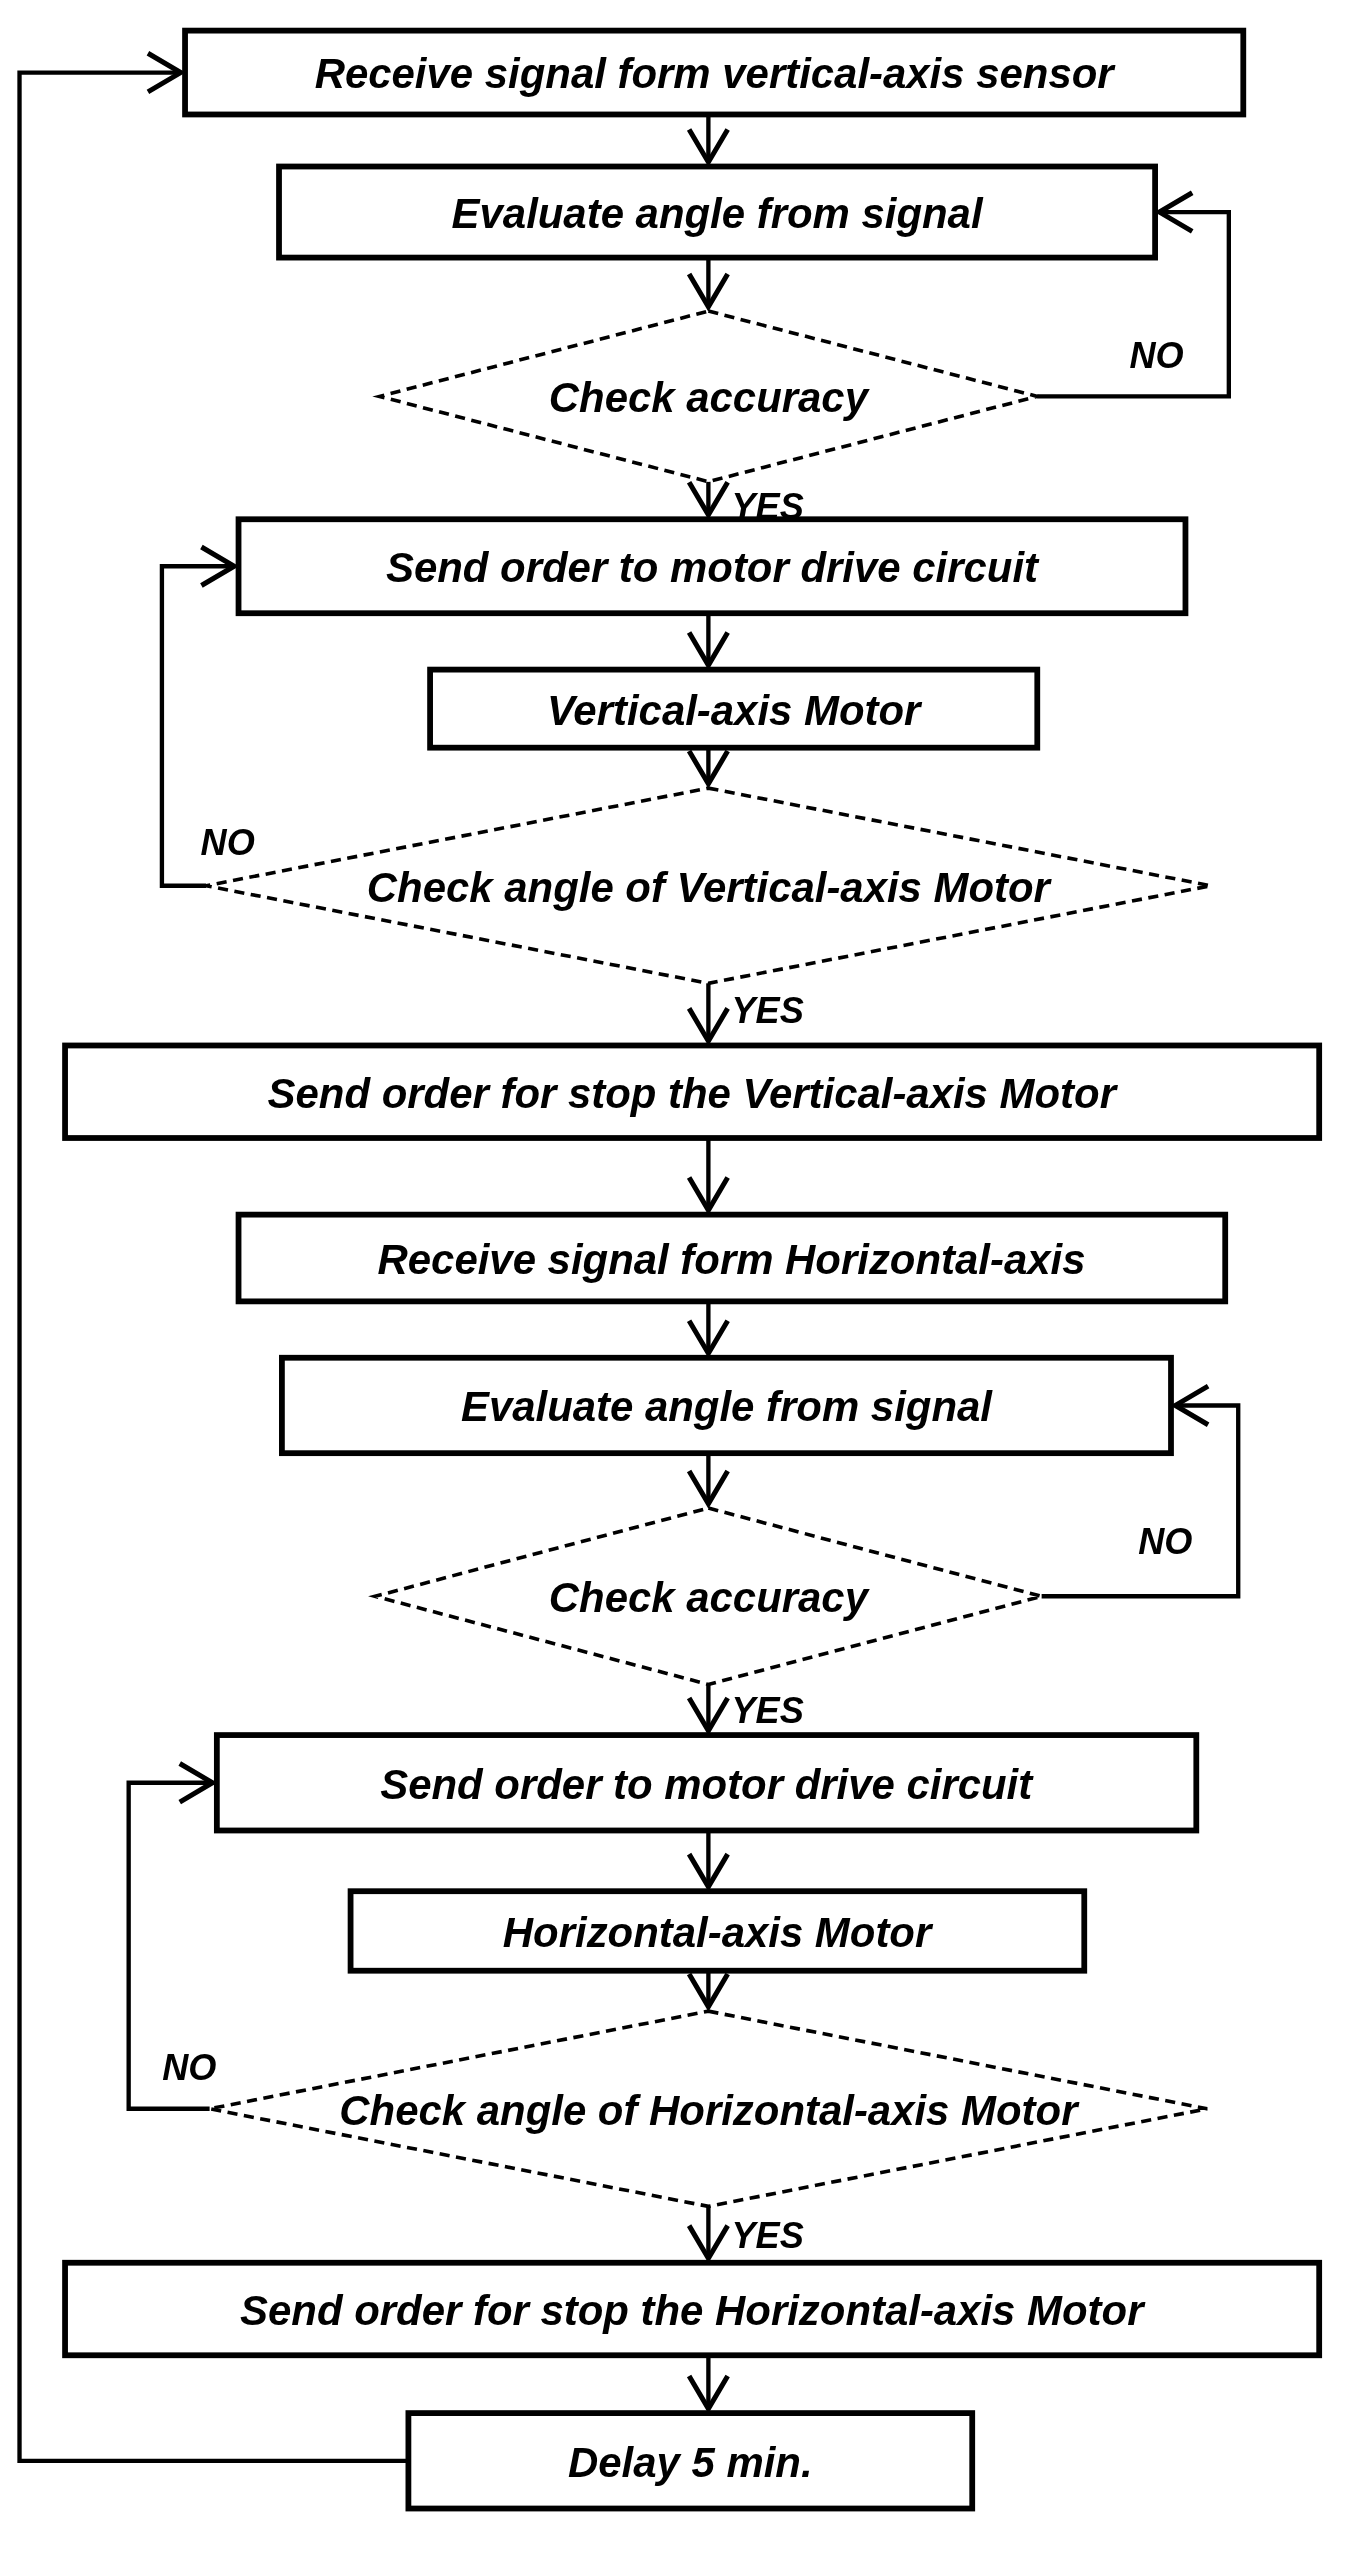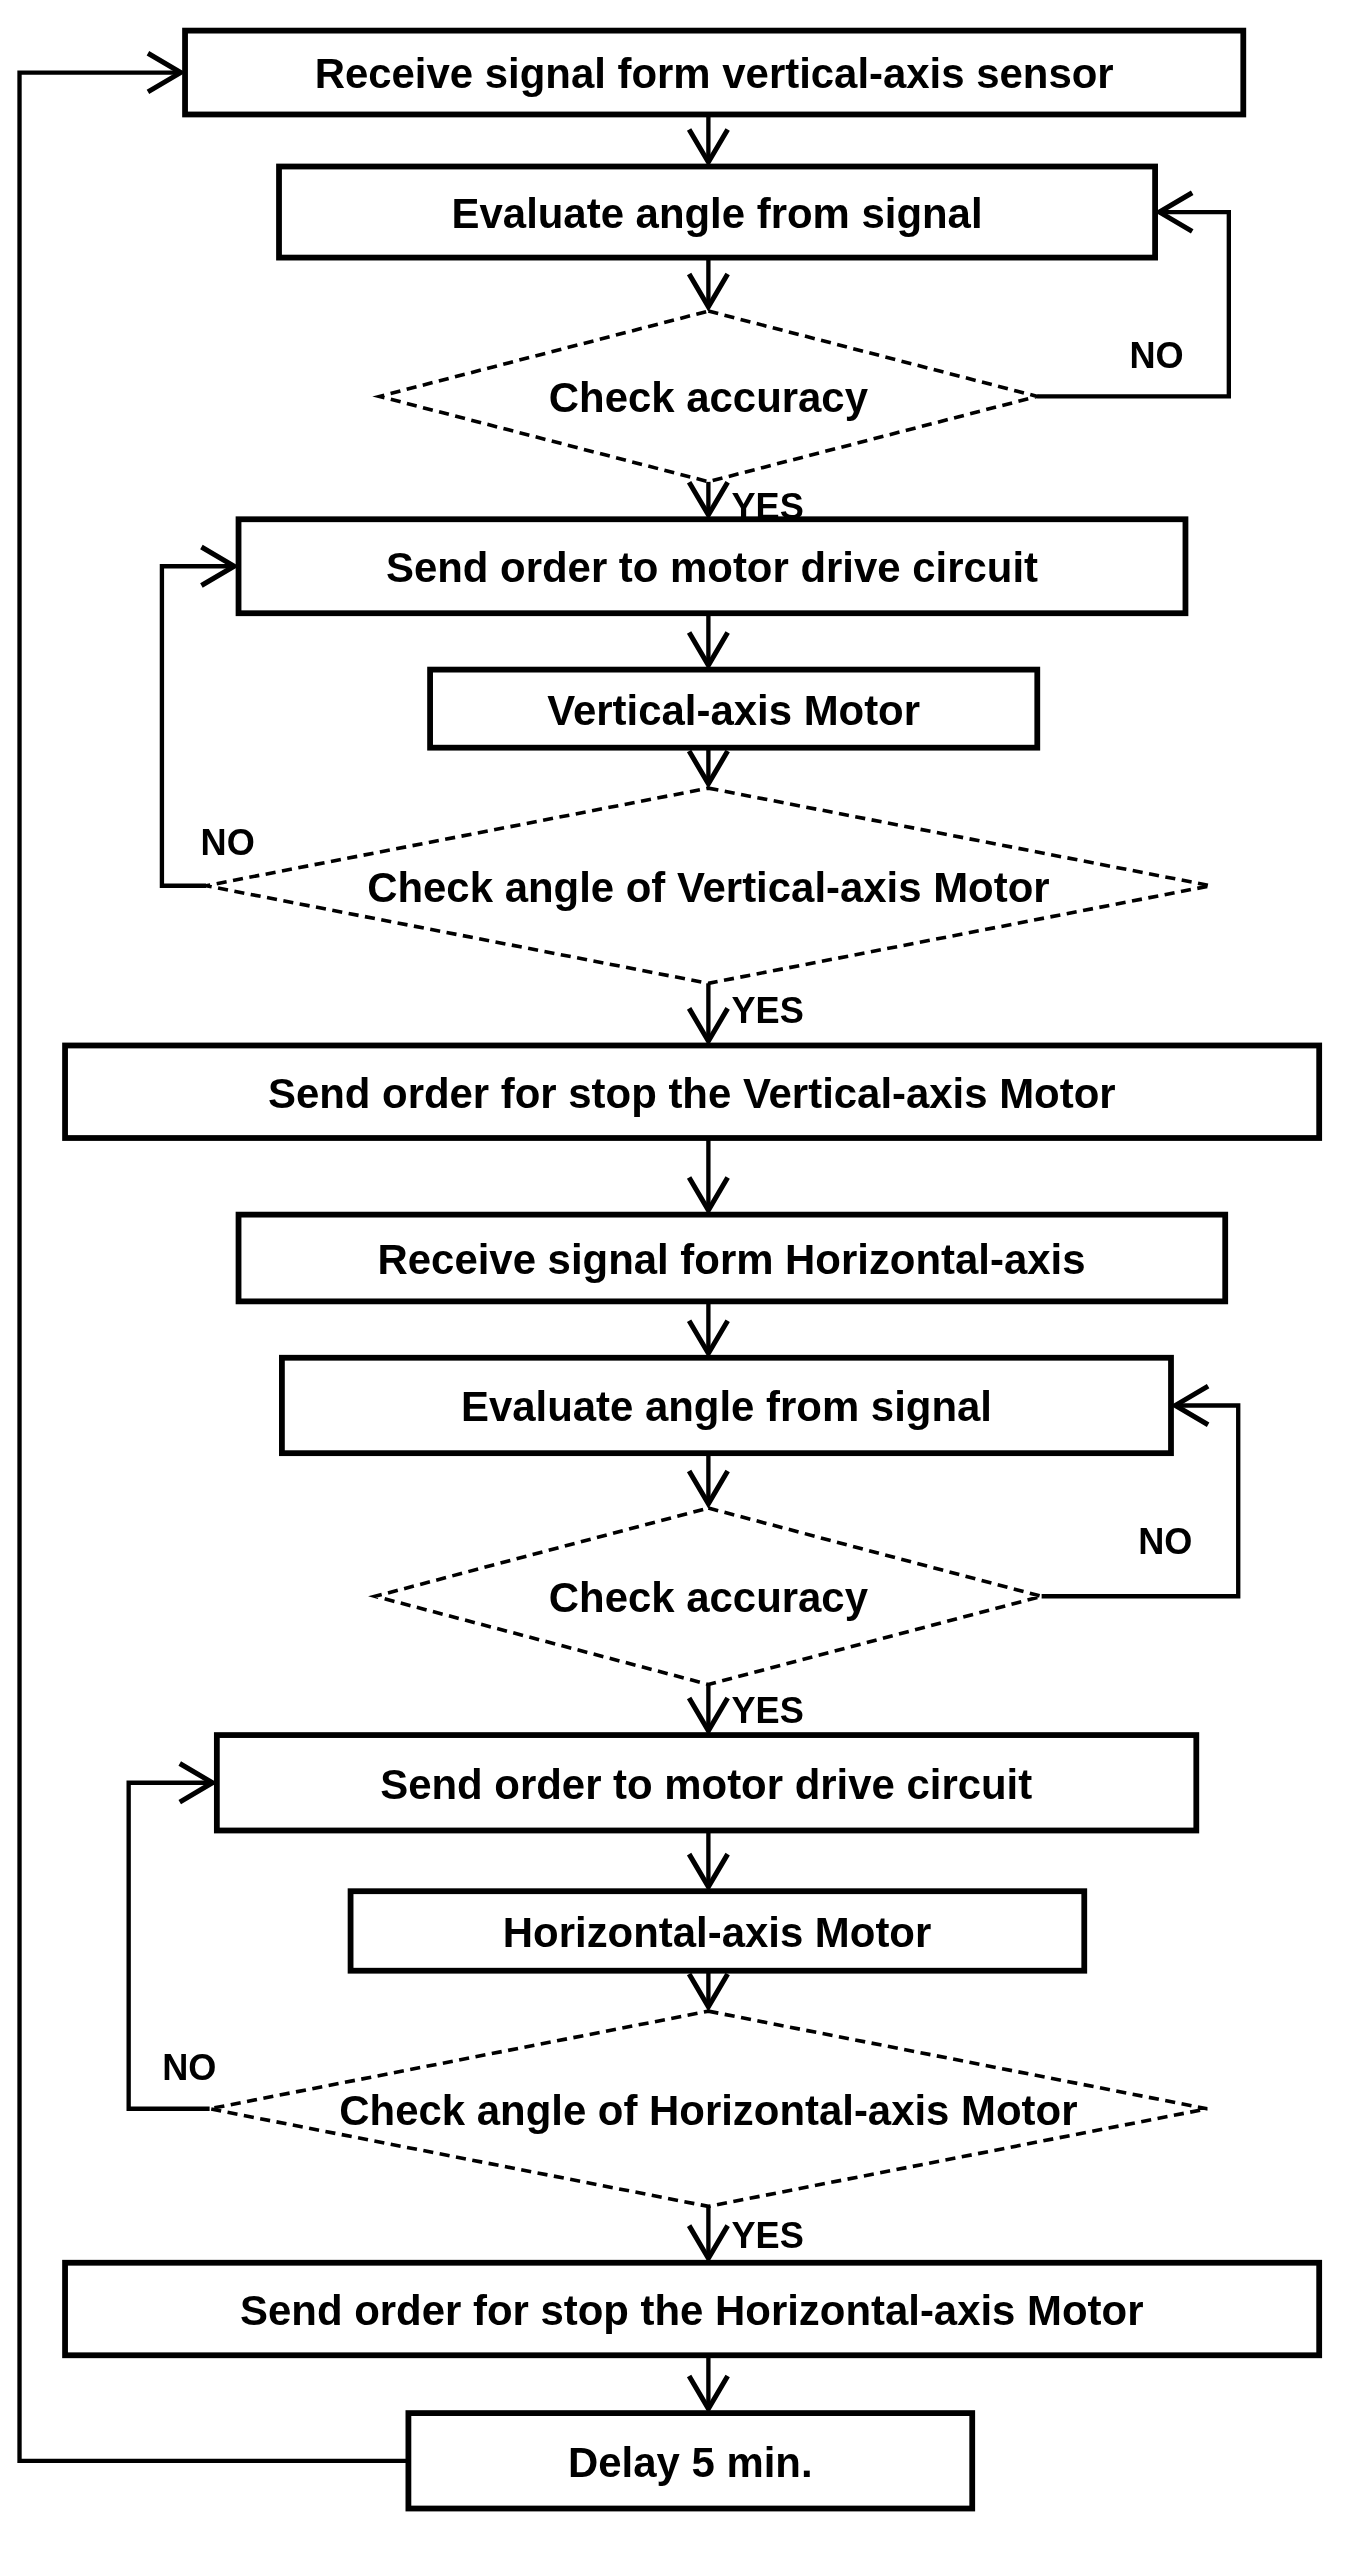--- a/index.html
+++ b/index.html
@@ -3,20 +3,21 @@
 <meta charset="utf-8">
 <style>
   :root { --ink: #000000; --paper: #ffffff; }
   html, body { margin: 0; padding: 0; background: var(--paper); }
   #stage {
     position: relative;
     width: 1364px;
     height: 2576px;
     background: var(--paper);
     overflow: hidden;
+    font-style: italic;
   }
   svg { display: block; }
   .edge {
     fill: none;
     stroke: var(--ink);
     stroke-width: 6;
   }
   .node-rect {
     fill: var(--paper);
     stroke: var(--ink);

